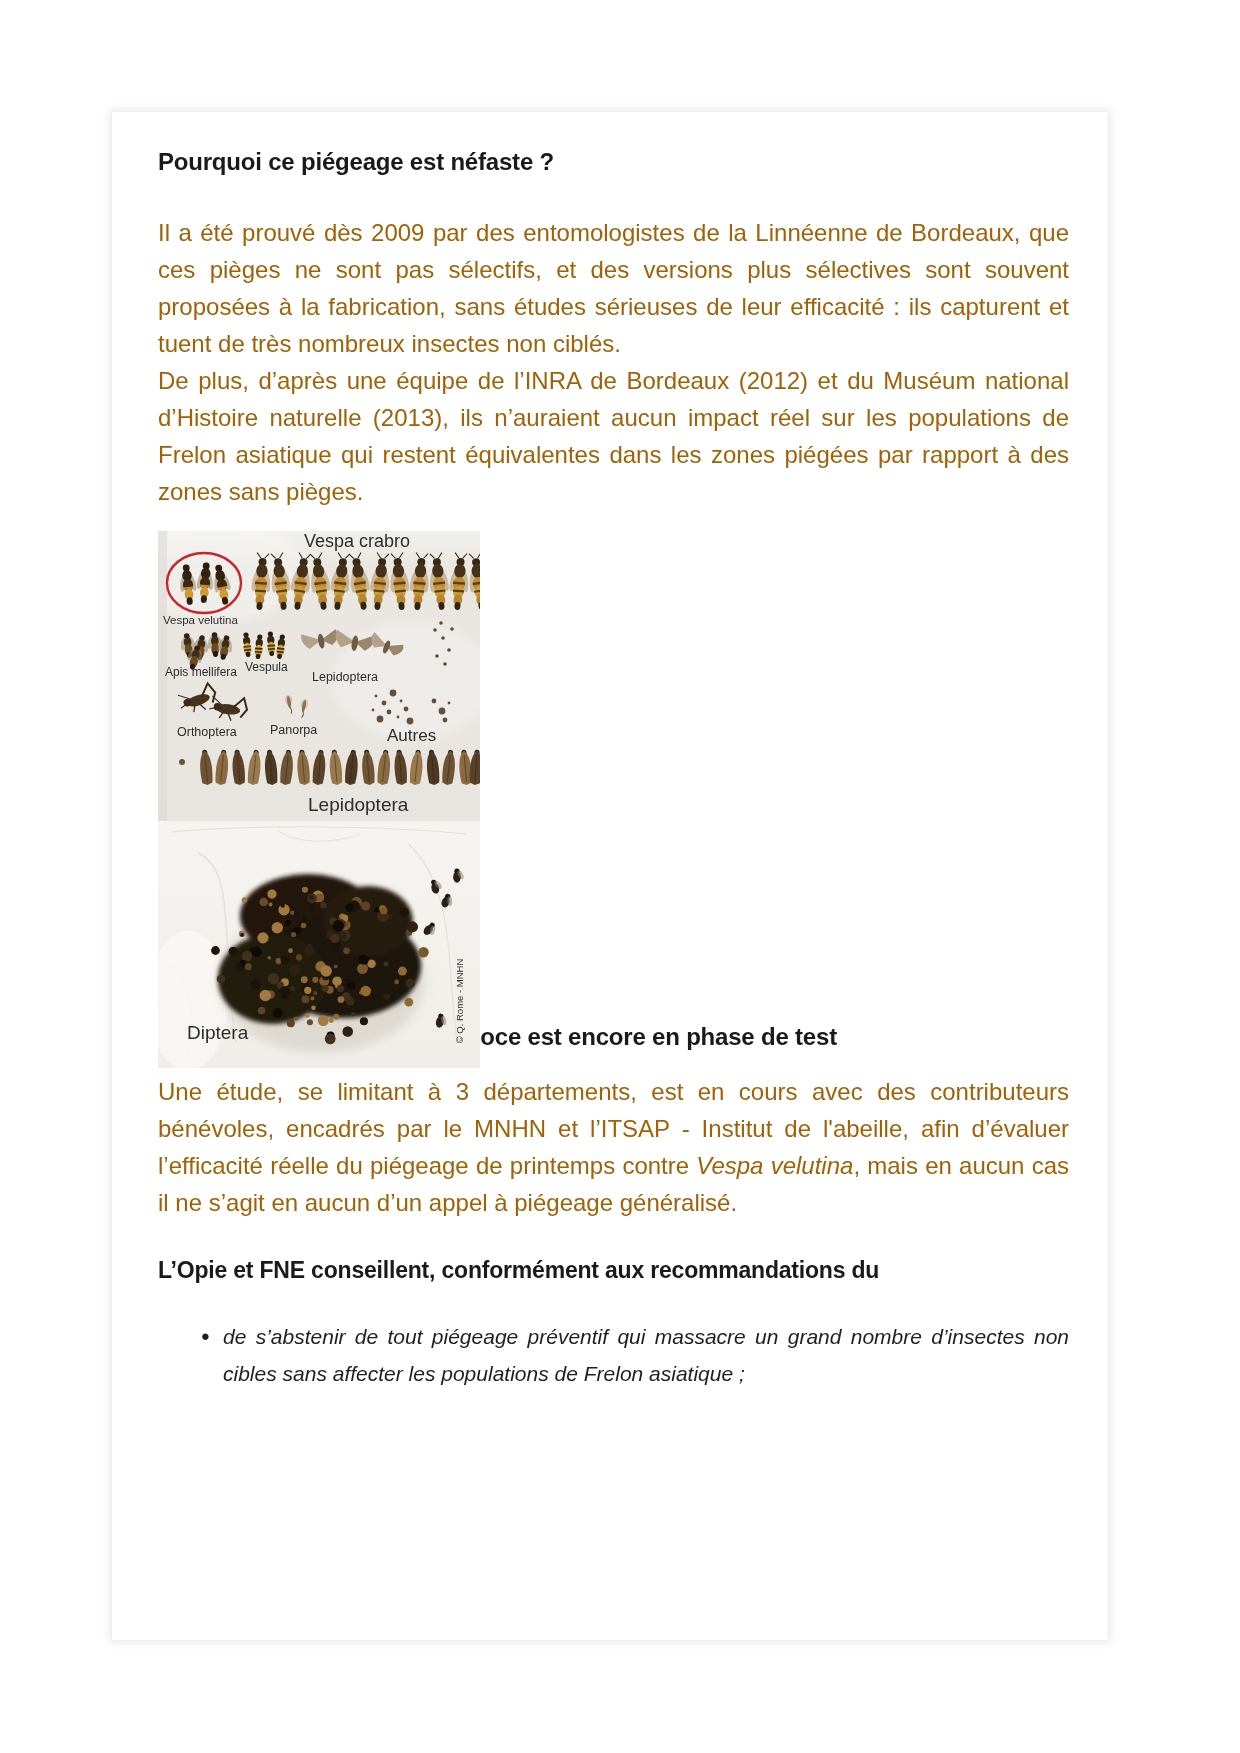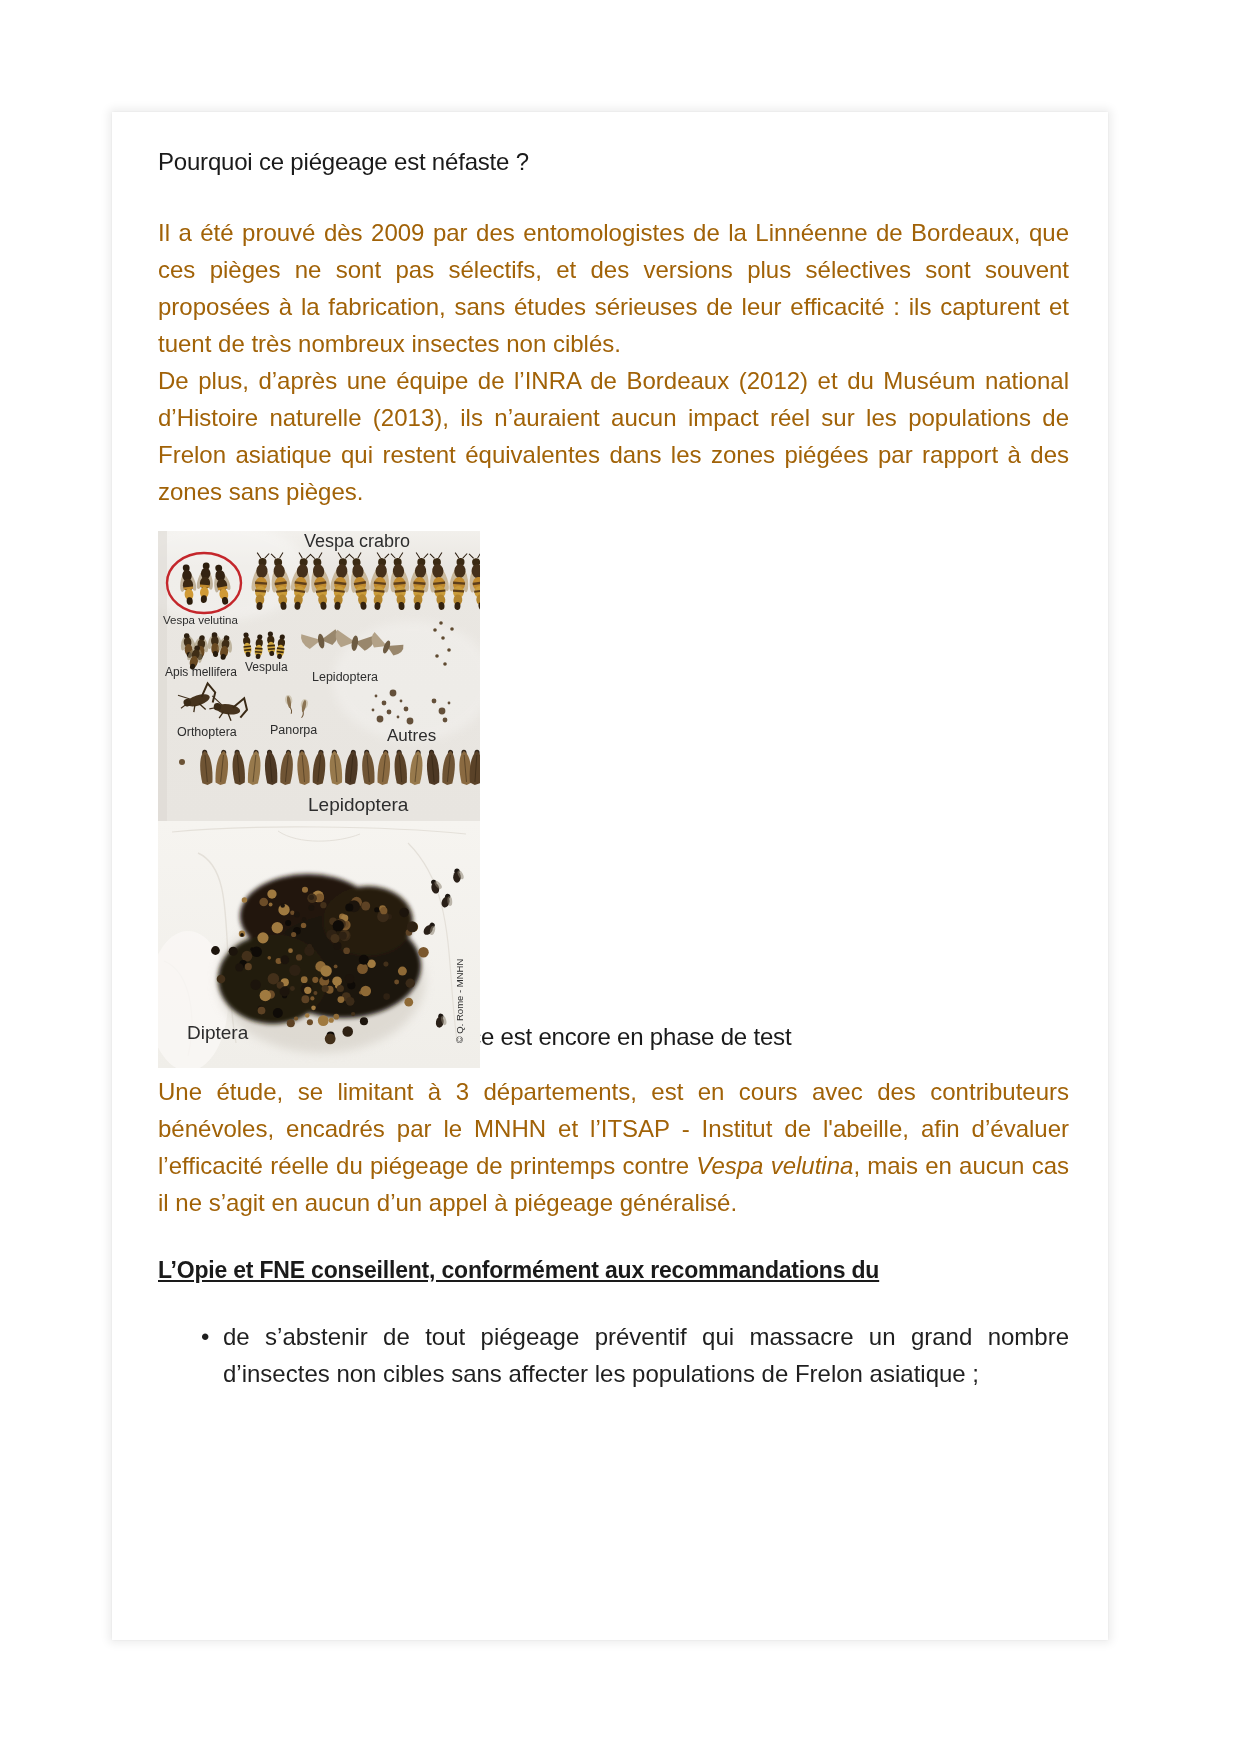--- a/index.html
+++ b/index.html
@@ -8,21 +8,21 @@
 
   .page {
     position:absolute; left:112px; top:112px;
     width:996px; height:1528px;
     background:#ffffff;
     box-shadow:0 0 9px 3px rgba(0,0,0,0.08), 0 0 2px rgba(0,0,0,0.05);
   }
   .content { position:absolute; left:46px; width:911px; top:0; }
 
   h2.doc-h {
-    font-size:24px; line-height:30px; font-weight:normal; color:#1a1a1a;
+    font-size:24px; line-height:30px; font-weight:bold; color:#1a1a1a;
     letter-spacing:-0.2px;
   }
   .h1 { margin-top:35px; }
   .h2 { margin-top:76px; }
 
   p.body {
     font-size:24px; line-height:37px; color:#a16207;
     text-align:justify;
   }
   .pt { margin-top:37px; }
@@ -30,26 +30,27 @@
 
   .fig { margin-top:21px; width:322px; height:415px; position:relative; }
   .fig svg { display:block; }
   .fig text { font-family:"Liberation Sans", sans-serif; fill:#2d2d2d; }
 
   h3.doc-h3 {
     margin-top:31px;
     font-size:23px; line-height:37px; font-weight:bold; color:#1a1a1a;
     letter-spacing:-0.2px;
   }
-  h3.doc-h3 span { display:block;text-decoration:underline; }
+  h3.doc-h3 span { display:block; }
 
   ul.doc-list { margin-top:29px; list-style:none; padding-left:65px; }
   ul.doc-list li {
-    position:relative; font-size:24px; line-height:37px; color:#1f1f1f;
+    position:relative; font-size:21px; line-height:37px; color:#1f1f1f;
     text-align:justify;
+    font-style:italic;
   }
   ul.doc-list li::before {
     content:"\2022";
     position:absolute; left:-22px; top:0;
     font-size:24px;
   }
   .it { font-style:italic; }
 </style>
 </head>
 <body>

